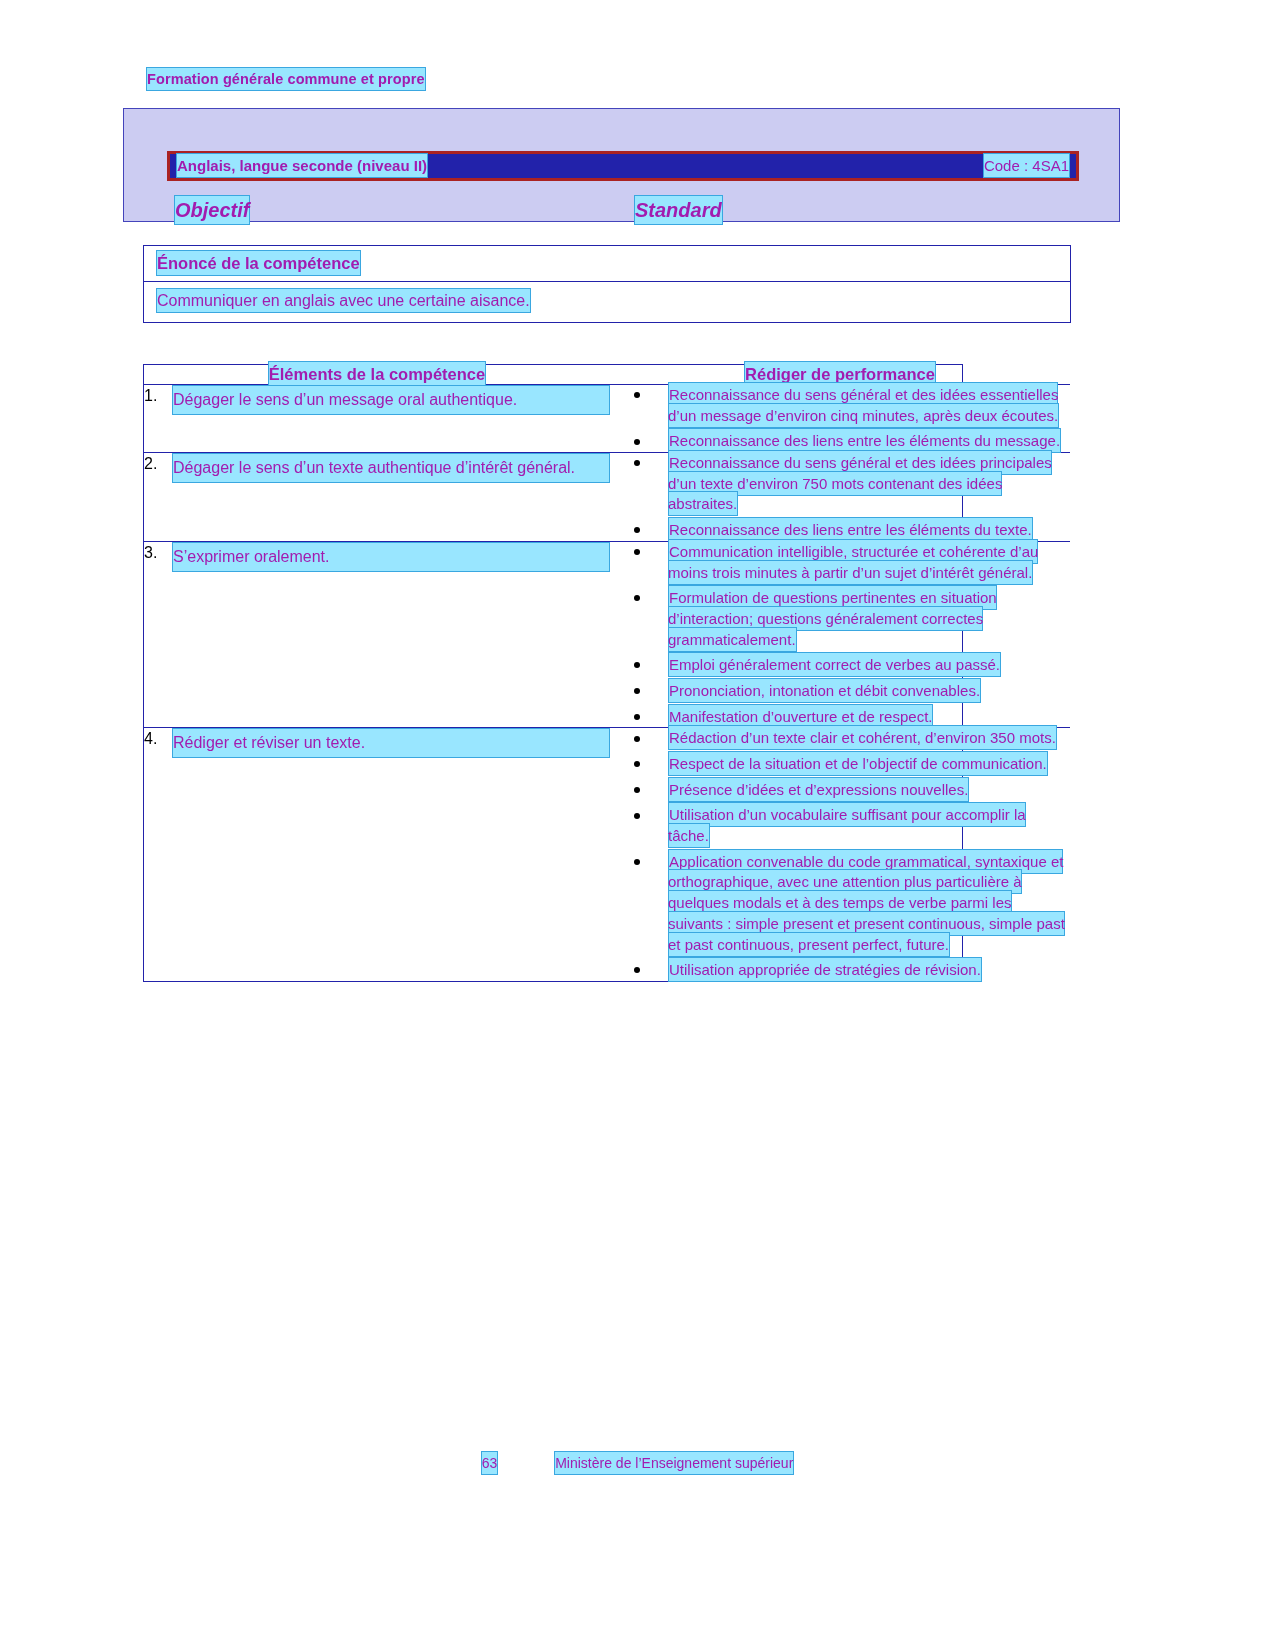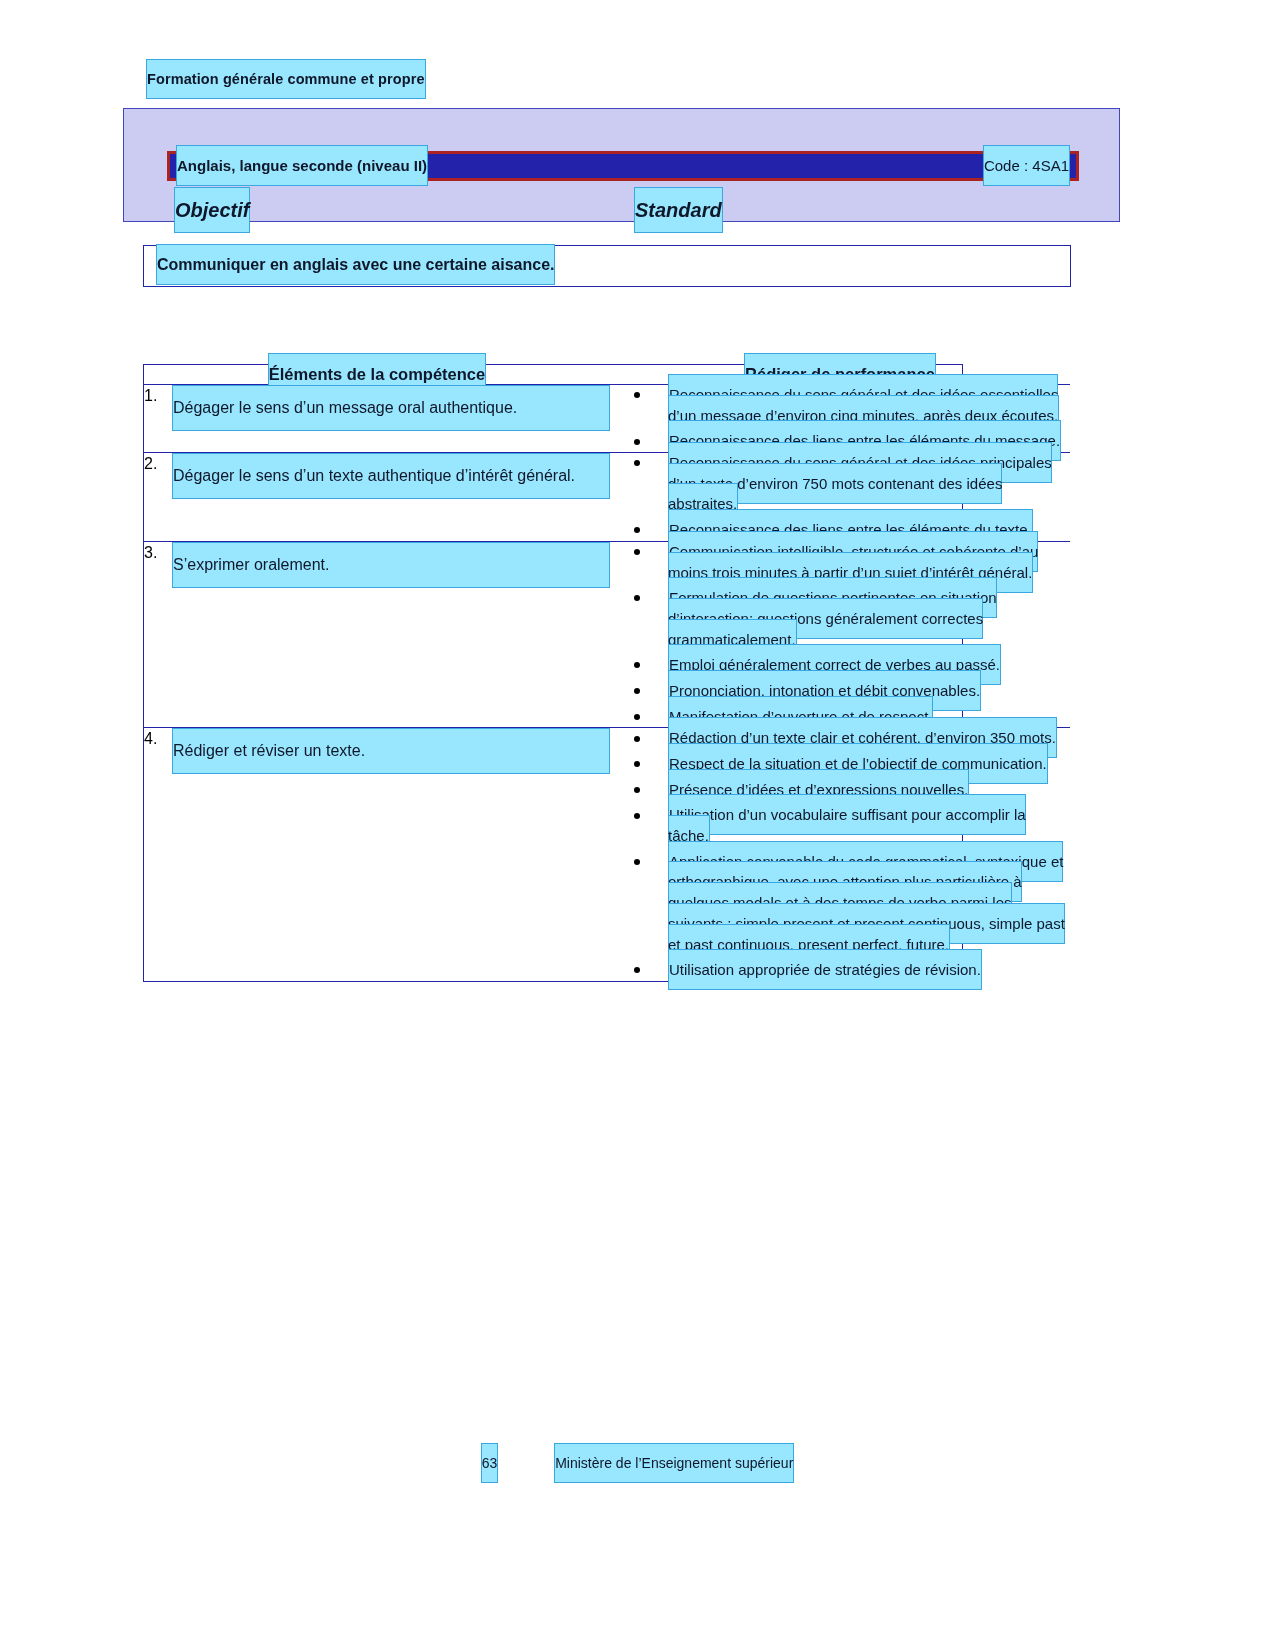--- a/index.html
+++ b/index.html
@@ -20,23 +20,23 @@
     left: 0; top: 0;
     width: 1275px;
     height: 1651px;
     overflow: hidden;
   }
 
   
   .sel {
     background: #99e6ff;
     box-shadow: 0 0 0 1px #3aa7e0 inset;
-    color: #0f172a;
+    color: #a21caf;
     display: inline;
-    padding: 12px 1px;
+    padding: 4px 1px;
   }
 
   .header-note {
     position: absolute;
     left: 146px;
     top: 71px;
     font-size: 14.5px;
     font-weight: bold;
     letter-spacing: 0.1px;
     white-space: nowrap;
@@ -110,21 +110,20 @@
   .box-enonce .head {
     padding: 8px 10px 8px 12px;
     border-bottom: 1.5px solid #2222aa;
     font-size: 16.5px;
     font-weight: bold;
   }
   .box-enonce .body {
     padding: 8px 10px 10px 12px;
     font-size: 16px;
     line-height: 1.38;
-    font-weight: bold;
   }
 
   
   .tbl {
     position: absolute;
     left: 143px;
     top: 364px;
     width: 820px;
     border: 1.5px solid #2222aa;
     box-sizing: border-box;
@@ -220,20 +219,21 @@
   <div class="banner">
     <div class="banner-bar">
       <span class="title"><span class="sel">Anglais, langue seconde (niveau II)</span></span>
       <span class="code"><span class="sel">Code : 4SA1</span></span>
     </div>
     <div class="banner-objectif"><span class="sel">Objectif</span></div>
     <div class="banner-standard"><span class="sel">Standard</span></div>
   </div>
 
   <div class="box-enonce">
+    <div class="head"><span class="sel">Énoncé de la compétence</span></div>
     <div class="body"><span class="sel">Communiquer en anglais avec une certaine aisance.</span></div>
   </div>
 
   <div class="tbl">
     <table>
       <tbody id="tbl-body">
         <tr>
           <th class="hdr-left col-left"><span class="sel">Éléments de la compétence</span></th>
           <th class="hdr-right col-right"><span class="sel">Rédiger de performance</span></th>
         </tr>

